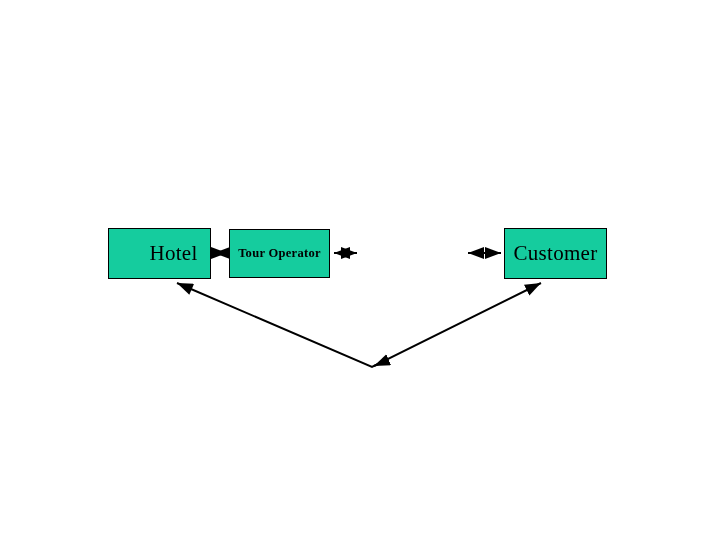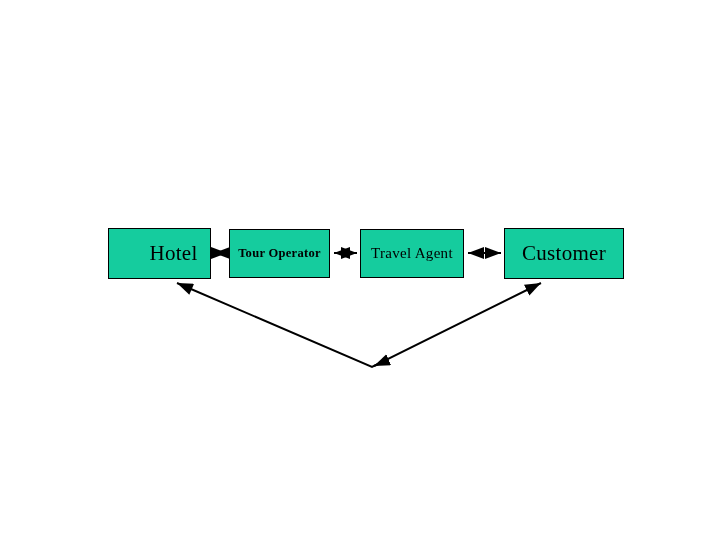--- a/index.html
+++ b/index.html
@@ -47,21 +47,21 @@
   #node-travel-agent {
     left: 360px;
     top: 229px;
     width: 104px;
     height: 49px;
     font-size: 15px;
   }
   #node-customer {
     left: 504px;
     top: 228px;
-    width: 120px;
+    width: 103px;
     height: 51px;
     font-size: 21px;
   }
   #connectors {
     position: absolute;
     left: 0;
     top: 0;
     width: 720px;
     height: 540px;
   }
@@ -96,21 +96,18 @@
   </svg>
 
   <div class="node" id="node-hotel">
     <span>Hotel</span>
   </div>
 
   <div class="node" id="node-tour-operator">
     <span>Tour Operator</span>
   </div>
 
-  <div class="node" id="node-travel-agent">
-    <span>Travel Agent</span>
-  </div>
 
   <div class="node" id="node-customer">
     <span>Customer</span>
   </div>
 
 </div>
 
 </body></html>

